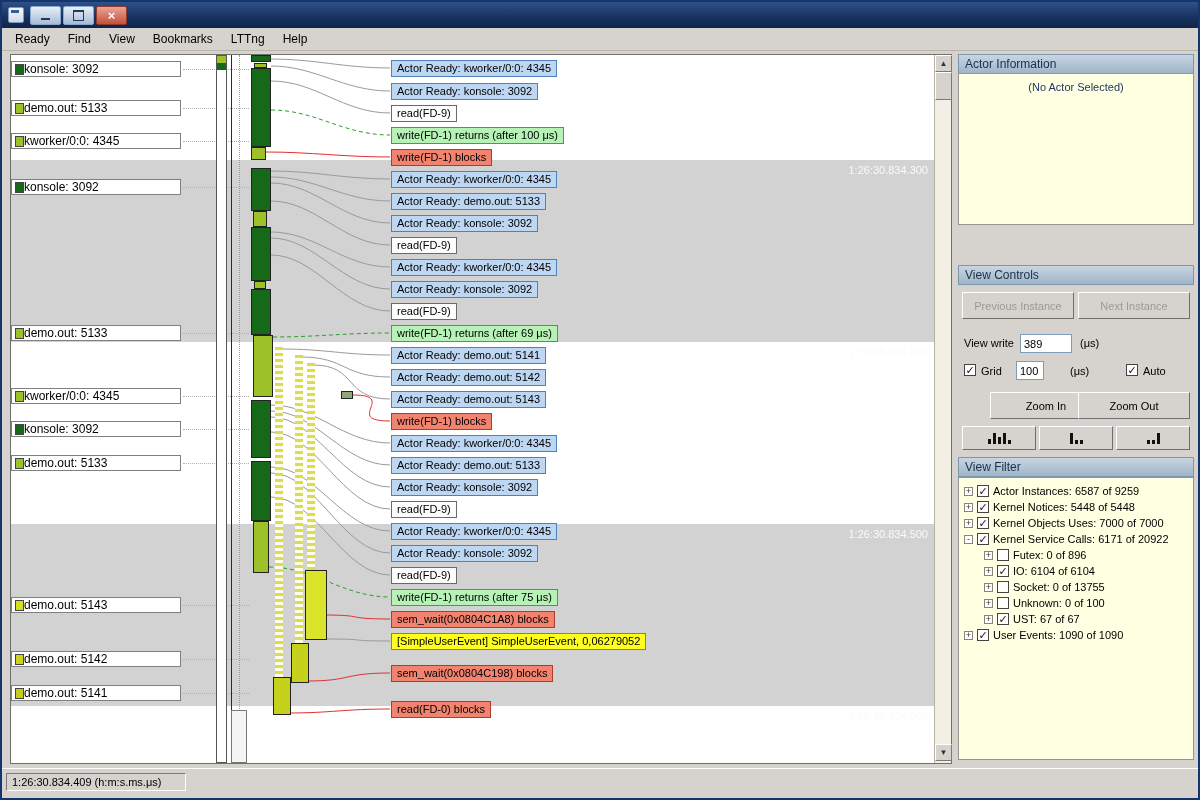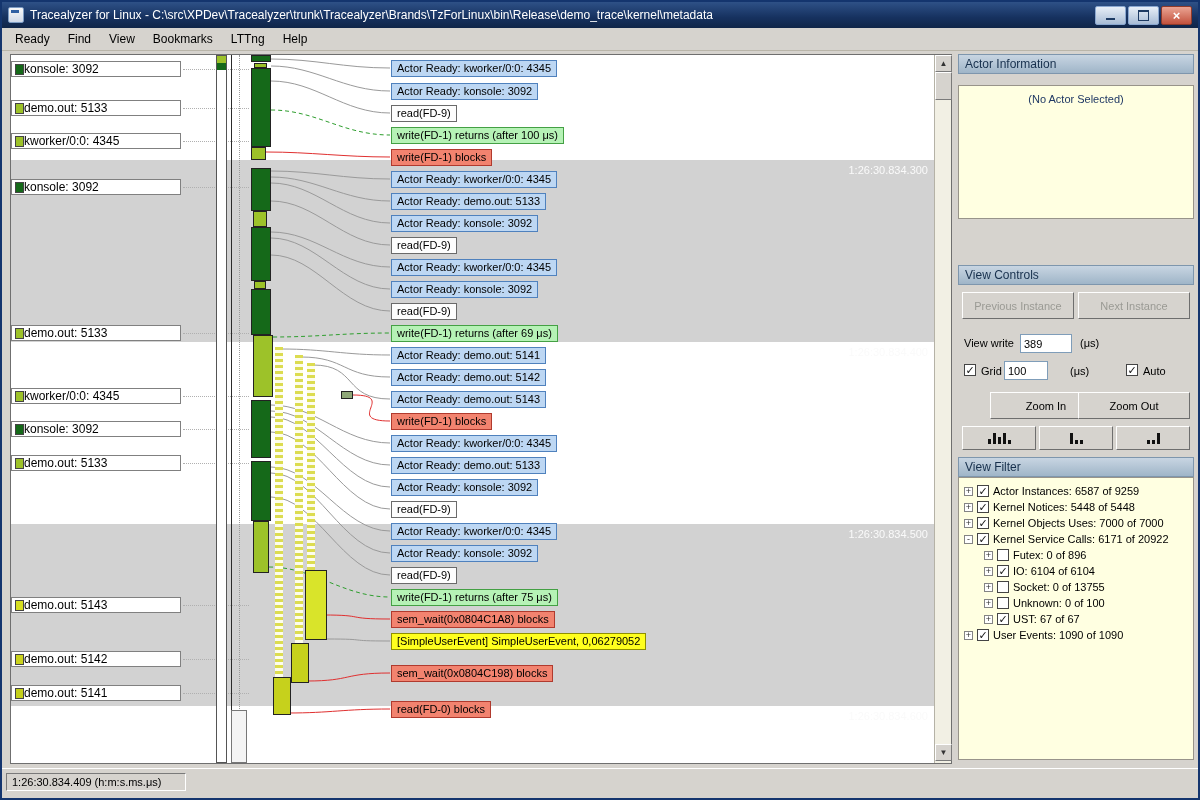--- a/index.html
+++ b/index.html
@@ -45,21 +45,21 @@
   .evt.user{background:#ffff1e;border-color:#8f8f00;}
 
   
   .vscroll{position:absolute;left:923px;top:0;width:17px;height:708px;background:#f2f0e4;border-left:1px solid #b5b2a6;box-sizing:border-box;}
   .sb-btn{position:absolute;left:0;width:17px;height:17px;background:#d6d3ce;border:1px solid;border-color:#fff #7a7a7a #7a7a7a #fff;box-sizing:border-box;font-size:8px;color:#333;display:flex;align-items:center;justify-content:center;}
   .sb-thumb{position:absolute;left:0;top:17px;width:17px;height:28px;background:#d6d3ce;border:1px solid;border-color:#fff #7a7a7a #7a7a7a #fff;box-sizing:border-box;}
 
   
   .rpanel{position:absolute;left:956px;top:52px;width:236px;height:710px;}
   .sec-hdr{position:absolute;left:0;width:236px;height:20px;background:linear-gradient(#c8d5e2,#9fb5c8);border:1px solid #7e96ad;box-sizing:border-box;font-size:12px;color:#17304d;line-height:18px;padding-left:6px;}
-  .info-box{position:absolute;left:0;top:31px;width:236px;height:134px;background:#ffffe1;border:1px solid #98948a;box-sizing:border-box;}
+  .info-box{position:absolute;left:0;top:19px;width:236px;height:152px;background:#ffffe1;border:1px solid #98948a;box-sizing:border-box;}
   .info-empty{font-size:11px;color:#1f3864;text-align:center;margin-top:7px;}
   .btn{position:absolute;height:27px;background:#d6d3ce;border:1px solid;border-color:#fefefe #6e6e6e #6e6e6e #fefefe;box-sizing:border-box;font-size:11px;color:#000;display:flex;align-items:center;justify-content:center;}
   .btn.disabled{color:#9a9a94;}
   .fld{position:absolute;height:19px;background:#fff;border:1px solid #7f9db9;box-sizing:border-box;font-size:11px;font-family:"Liberation Sans",sans-serif;padding:0 3px;}
   .lbl11{position:absolute;font-size:11px;color:#000;}
   .cb{position:absolute;width:12px;height:12px;background:#fff;border:1px solid #444;box-sizing:border-box;font-size:11px;line-height:10px;text-align:center;color:#111;}
   .cb.checked::after{content:"\2713";}
   .icon-btn{position:absolute;width:74px;height:24px;background:#d6d3ce;border:1px solid;border-color:#fefefe #6e6e6e #6e6e6e #fefefe;box-sizing:border-box;display:flex;align-items:center;justify-content:center;}
   .icon-bars{display:flex;align-items:flex-end;gap:2px;height:12px;}
   .ibar{width:3px;background:#111;}
@@ -75,21 +75,20 @@
   .statusbar{position:absolute;left:0;top:766px;width:100%;height:28px;background:#d6d3ce;border-top:1px solid #fff;}
   .status-box{position:absolute;left:4px;top:4px;width:180px;height:18px;border:1px solid;border-color:#7a7a7a #fff #fff #7a7a7a;box-sizing:border-box;font-size:11px;padding:2px 5px;color:#000;}
 </style>
 </head>
 <body>
 
 <div class="window">
 
   <div class="titlebar">
     <div class="app-icon"></div>
-    <div class="title-text">Tracealyzer for Linux - C:\src\XPDev\Tracealyzer\trunk\Tracealyzer\Brands\TzForLinux\bin\Release\demo_trace\kernel\metadata</div>
     <div class="tb-btns">
       <div class="tb-btn">
           <div class="glyph-min"></div>
         </div>
       <div class="tb-btn">
           <div class="glyph-max"></div>
         </div>
       <div class="tb-btn close">
           <span>×</span>
         </div>
@@ -277,21 +276,21 @@
 
     <div class="btn disabled" style="left:4px;top:238px;width:112px;">Previous Instance</div>
     <div class="btn disabled" style="left:120px;top:238px;width:112px;">Next Instance</div>
 
     <div class="lbl11" style="left:6px;top:283px;">View write</div>
     <input class="fld" style="left: 62px; top: 280px; width: 52px;" value="389">
     <div class="lbl11" style="left:122px;top:283px;">(μs)</div>
 
     <div class="cb checked" style="left:6px;top:310px;"></div>
     <div class="lbl11" style="left:23px;top:311px;">Grid</div>
-    <input class="fld" style="left: 46px; top: 307px; width: 44px;" value="100">
+    <input class="fld" style="left: 58px; top: 307px; width: 28px;" value="100">
     <div class="lbl11" style="left:112px;top:311px;">(μs)</div>
     <div class="cb checked" style="left:168px;top:310px;"></div>
     <div class="lbl11" style="left:185px;top:311px;">Auto</div>
 
     <div class="btn" style="left:4px;top:338px;width:112px;margin-left:28px;">Zoom In</div>
     <div class="btn" style="left:120px;top:338px;width:112px;">Zoom Out</div>
 
     <div id="icon-row">
         <div class="icon-btn" style="left: 4px; top: 372px;">
           <div class="icon-bars">

